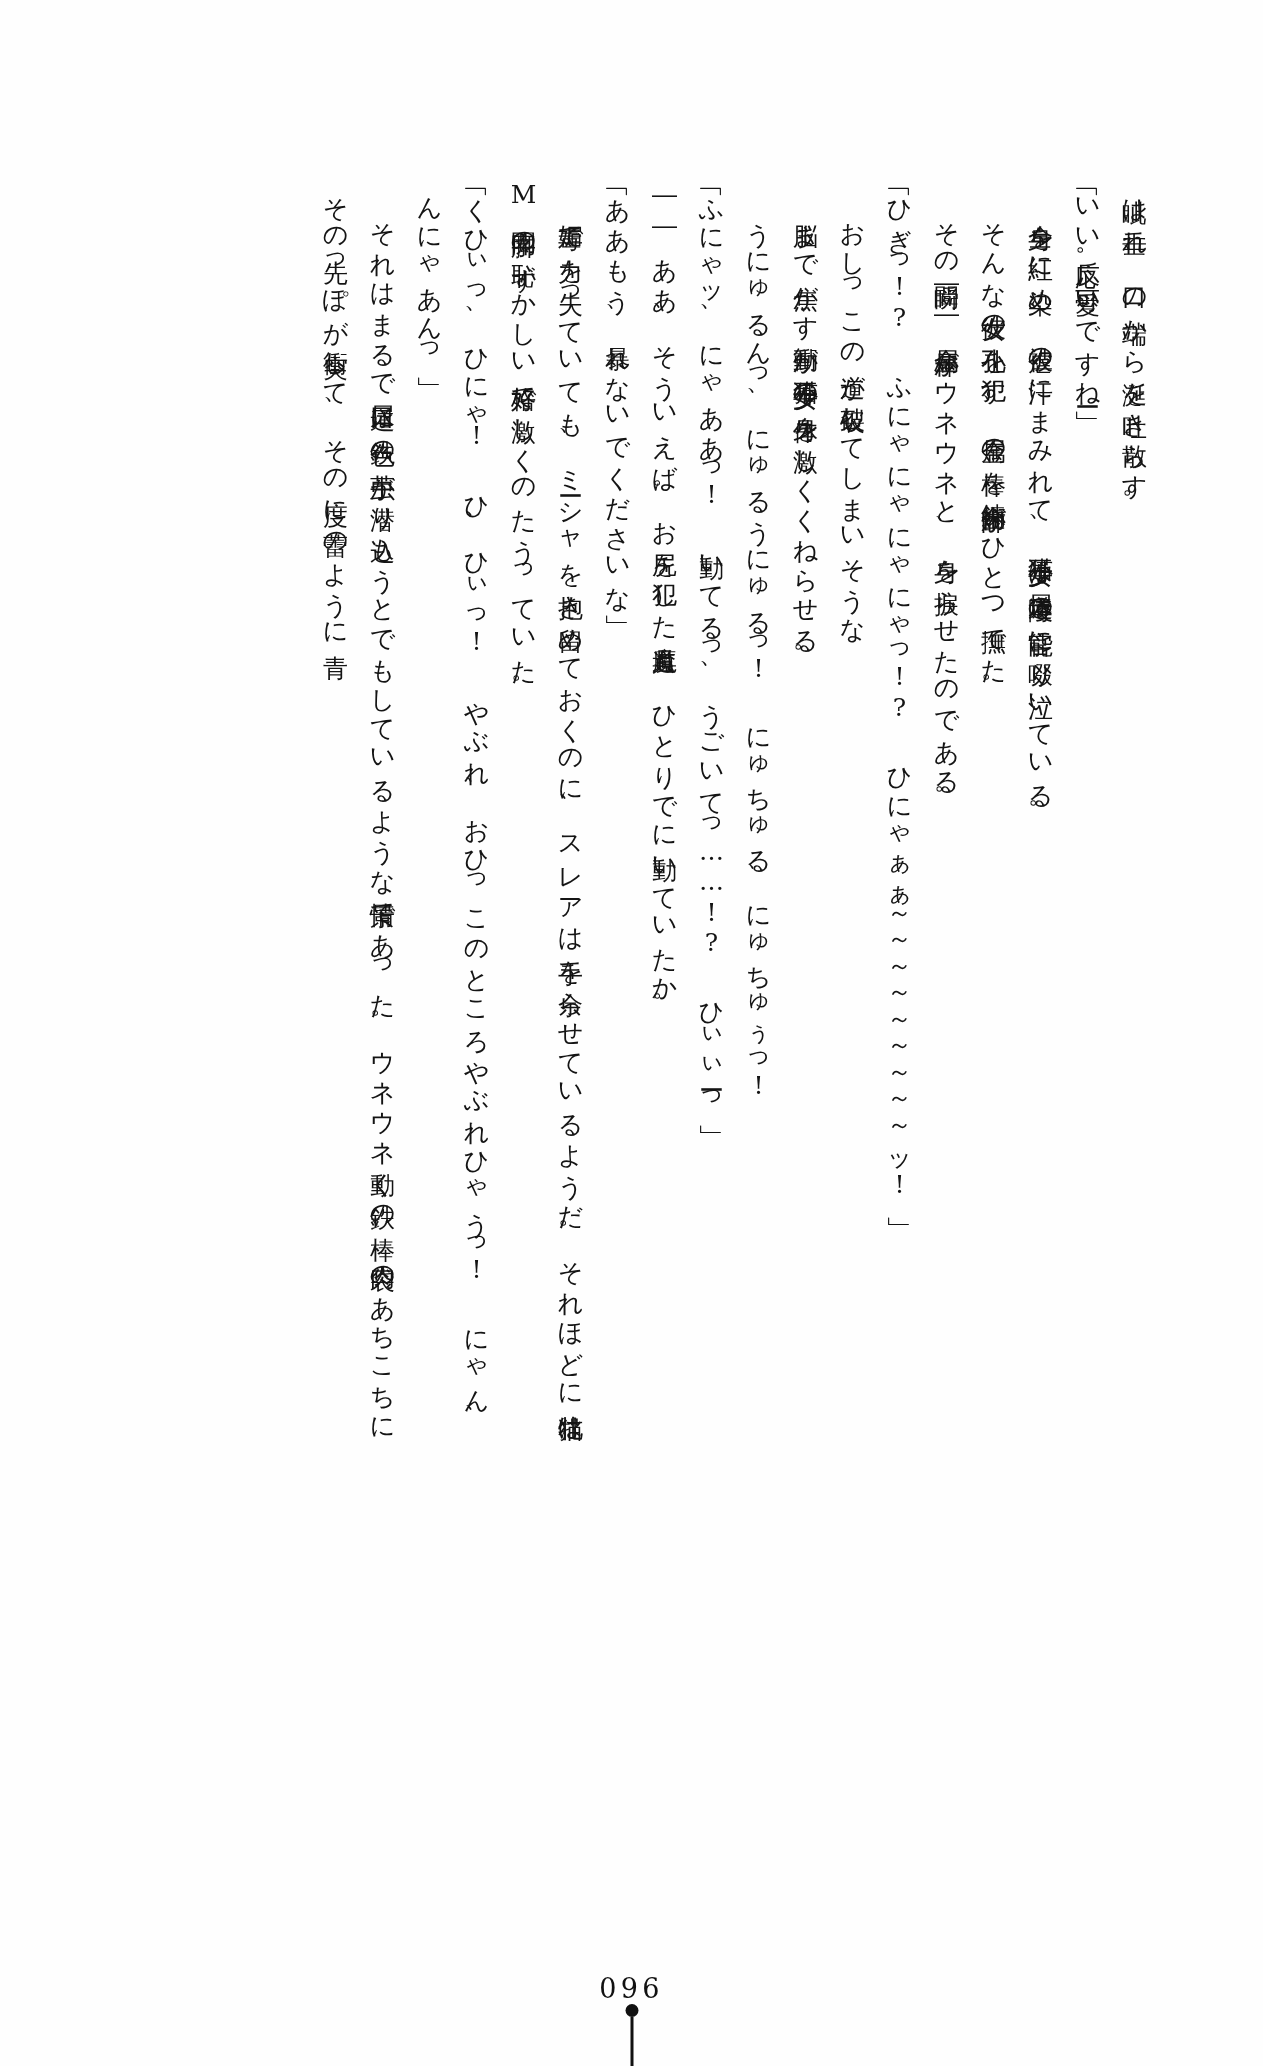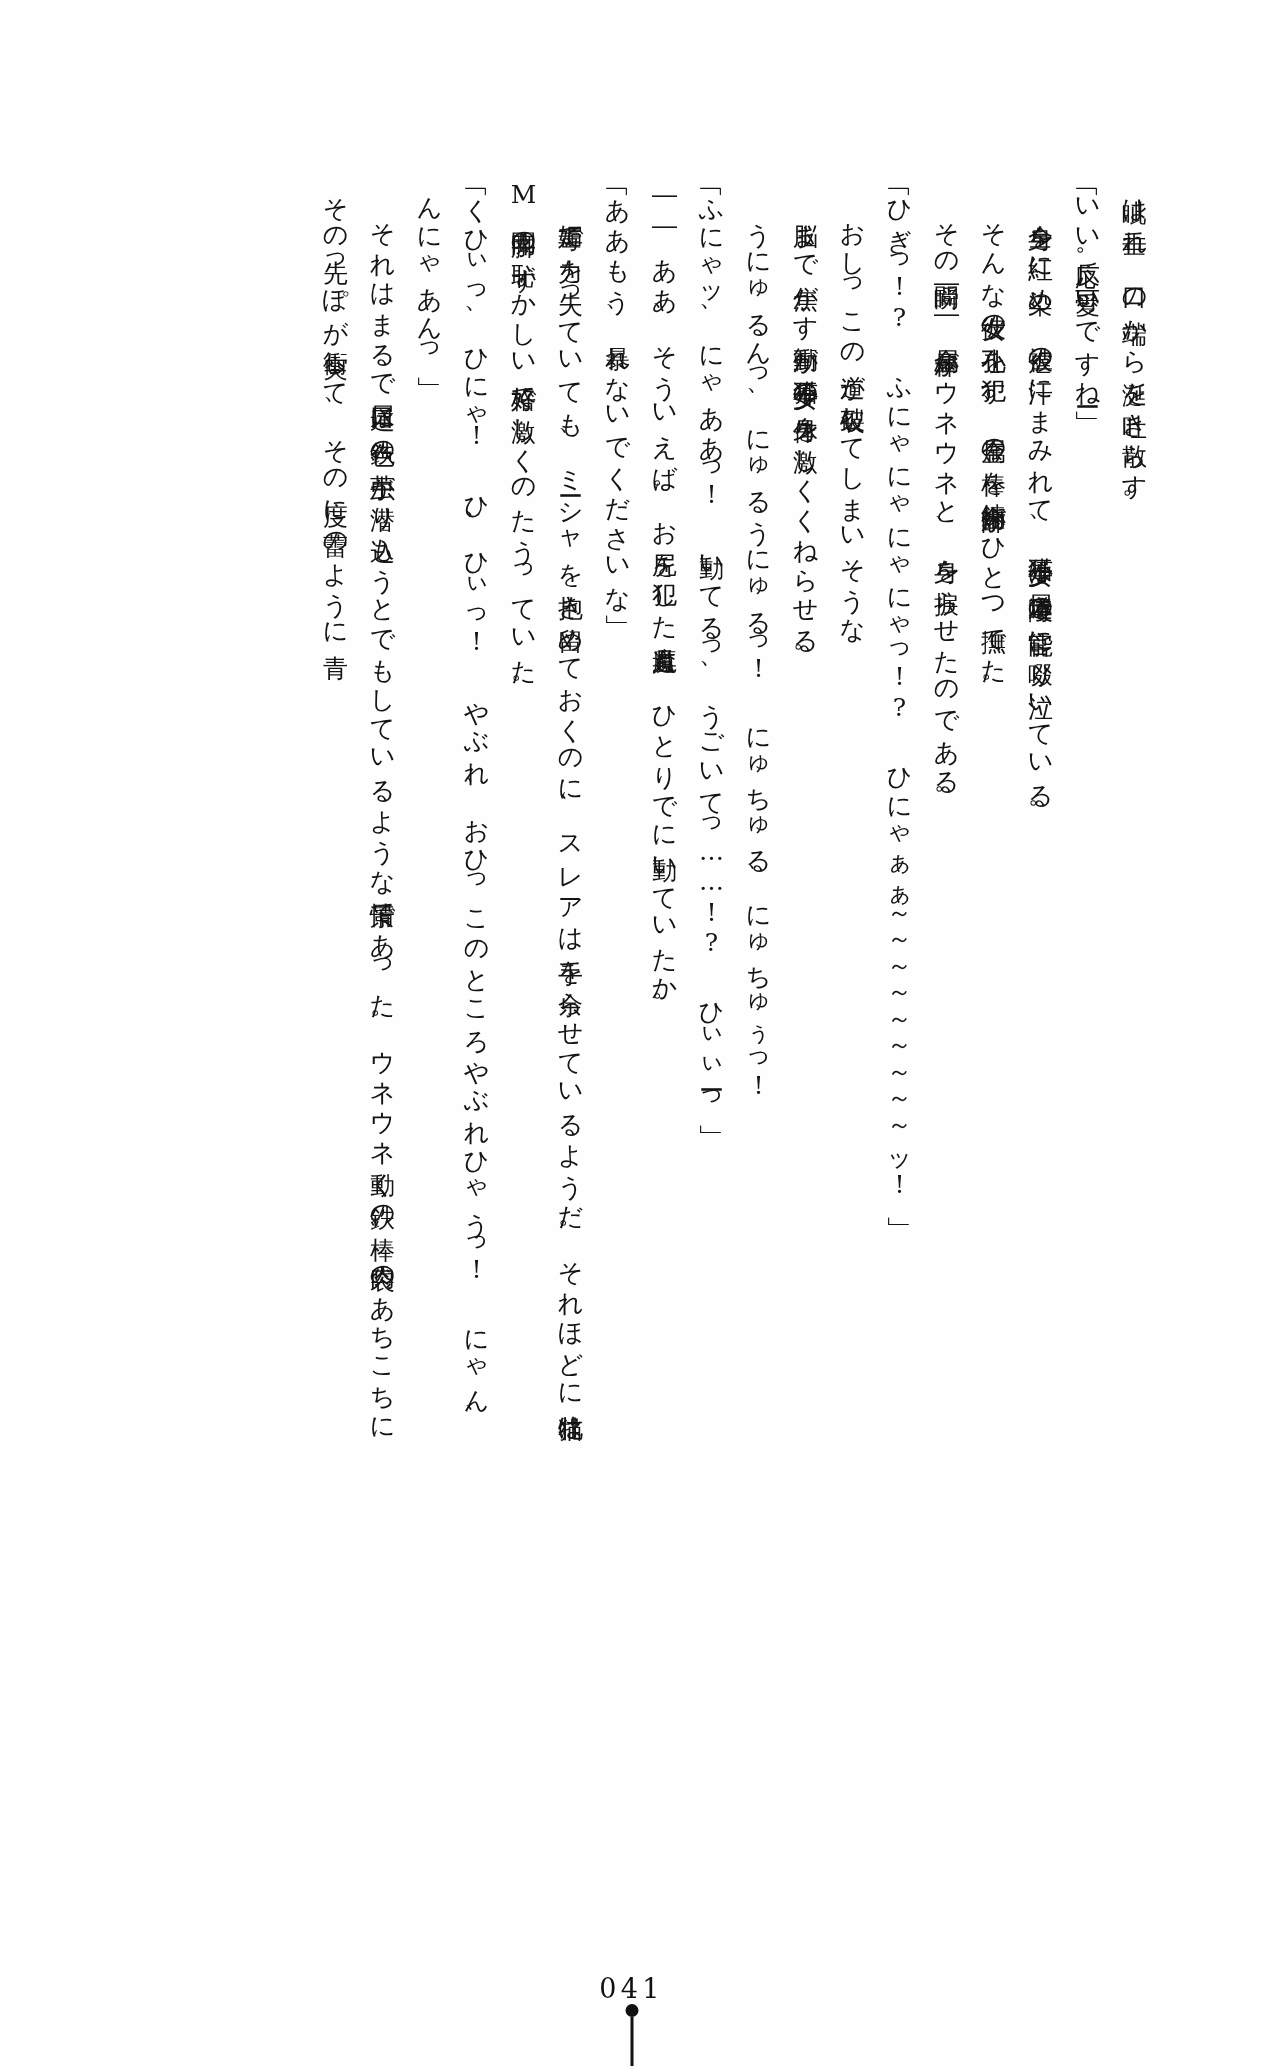--- a/index.html
+++ b/index.html
@@ -104,20 +104,20 @@
     <p class="indent">脳まで焦がす衝動が猫耳少女の身体を激しくくねらせる。</p>
     <p class="indent">うにゅるんっ、にゅるうにゅるっ!　にゅちゅる、にゅちゅぅっ!</p>
     <p>「ふにゃッ、にゃああっ!　動いてるっ、うごいてっ……!?　ひぃぃーっ」</p>
     <p>――ああ、そういえば。お尻を犯した魔道具も、ひとりでに動いていたか。</p>
     <p>「ああもう、暴れないでくださいな」</p>
     <p class="indent">媚毒で力を失っていても、ミーシャを抱き留めておくのに、スレアは手を余らせているようだ。それほどに牝猫はM字開脚の恥ずかしい格好で激しくのたうっていた。</p>
     <p>「くひぃっ、ひにゃ!　ひ、ひぃっ!　やぶれ、おひっこのところやぶれひゃうっ!　にゃん、んにゃあんっ」</p>
     <p class="indent">それはまるで尿道口に鉄色の芋虫が潜り込もうとでもしているような情景であった。ウネウネ動く鉄の棒、肉袋のあちこちにその先っぽが衝突して、その度に蕾のように青</p>
   </div>
 
-  <div class="page-number">041</div>
+  <div class="page-number">096</div>
 
   <div class="footer-mark">
     <div class="dot"></div>
     <div class="stem"></div>
   </div>
 
 </div>
 
 </body></html>

